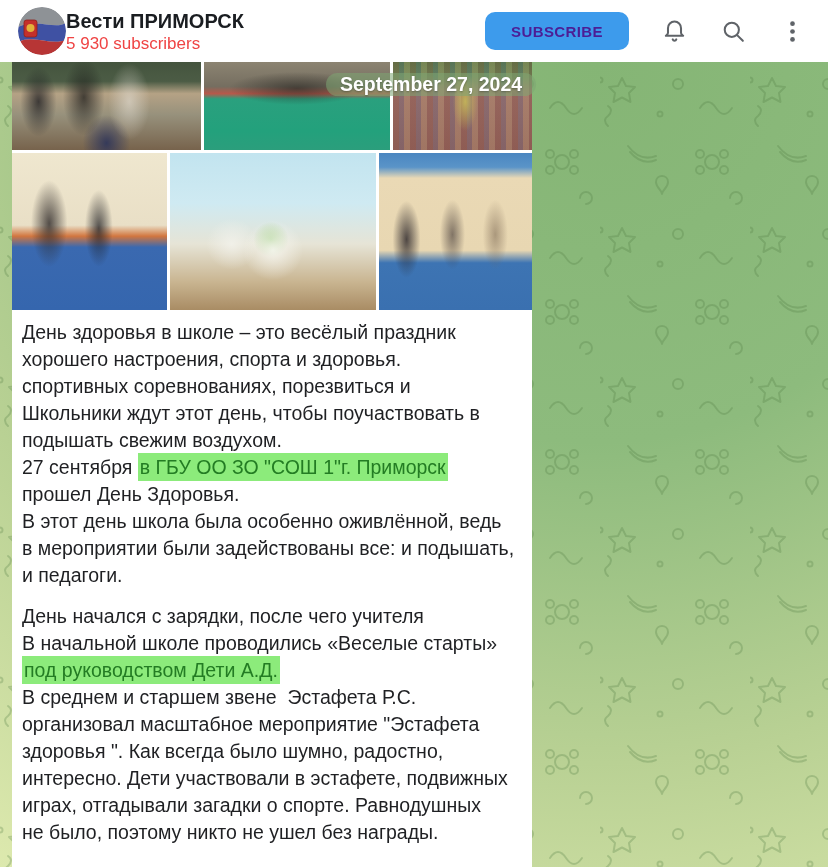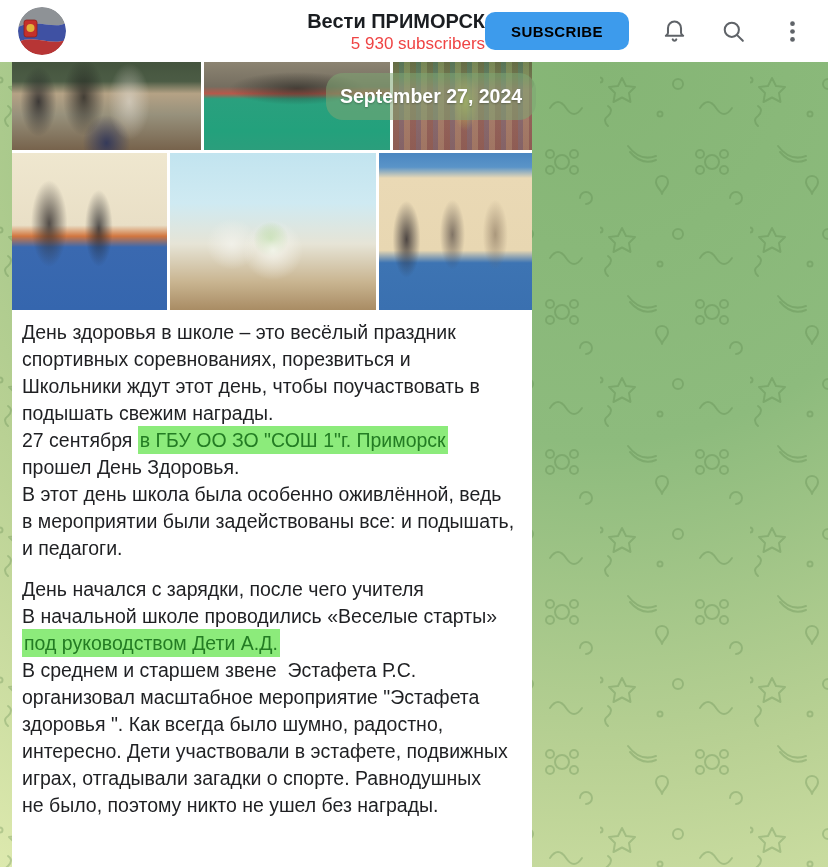--- a/index.html
+++ b/index.html
@@ -13,25 +13,25 @@
   }
   .chat-bg svg { position:absolute; left:0; top:0; }
 
   
   .header {
     position:absolute; left:0; top:0; width:828px; height:62px;
     background:#ffffff; display:flex; align-items:center;
     padding:0 22px 0 18px; z-index:5;
   }
   .avatar { width:48px; height:48px; border-radius:50%; overflow:hidden; flex:0 0 48px; cursor:pointer; }
-  .channel-info { flex:1 1 auto; min-width:0;text-align:right; }
+  .channel-info { flex:1 1 auto; min-width:0; }
   .channel-title { font-size:20px; font-weight:700; color:#1a1d21; line-height:24px; }
   .channel-subs  { font-size:17px; color:#ef4444; line-height:20px; margin-top:1px; }
   .subscribe-btn {
-    background:#3d9bec; color:#000000; border:none; border-radius:10px;
+    background:#3d9bec; color:#4c1d95; border:none; border-radius:10px;
     height:38px; padding:0 26px; font-size:15px; font-weight:600;
     letter-spacing:0.4px; font-family:"Liberation Sans",sans-serif; cursor:pointer;
   }
   .hdr-icon { width:28px; height:28px; margin-left:31px; cursor:pointer; display:flex; align-items:center; justify-content:center; }
 
   
   .message {
     position:absolute; left:12px; top:62px; width:520px; height:805px;
     background:#ffffff; z-index:2;
   }
@@ -65,21 +65,21 @@
   .p6 { width:153px; background:
         radial-gradient(ellipse 20px 55px at 18% 55%, rgba(40,35,40,.8), rgba(0,0,0,0) 70%),
         radial-gradient(ellipse 18px 50px at 48% 52%, rgba(60,50,50,.6), rgba(0,0,0,0) 70%),
         radial-gradient(ellipse 18px 50px at 76% 52%, rgba(120,100,80,.55), rgba(0,0,0,0) 70%),
         linear-gradient(180deg, #4a86c0 0%, #5a94c8 9%, #ead9b5 16%, #e8d7b2 62%, #3d74b3 70%, #3a70b0 100%); }
 
   
   .date-badge {
     position:absolute; left:326px; top:73px; z-index:4;
     background:rgba(125,165,115,0.55); border-radius:17px;
-    padding:12px 14px; color:#ffffff; font-size:19.5px; font-weight:700;
+    padding:0 14px; color:#ffffff; font-size:19.5px; font-weight:700;
     text-shadow:0 1px 2px rgba(0,0,0,0.28); white-space:nowrap; cursor:pointer;
   }
 
   
   .post-text { padding:9px 10px 0 10px; font-size:19.5px; line-height:27px; color:#1f2023; }
   .post-line { white-space:pre-wrap; }
   .post-line.blank { height:14px; }
   .hl { background:#8ceb7b; color:#237c23; padding:3px 2px 3px 2px; }
 
   .ico { stroke:#5f6368; fill:none; stroke-width:1.8; stroke-linecap:round; stroke-linejoin:round; }
@@ -165,23 +165,24 @@
       <div class="photo p3"></div>
     </div>
     <div class="photo-row row2">
       <div class="photo p4"></div>
       <div class="photo p5"></div>
       <div class="photo p6"></div>
     </div>
   </div>
   <div class="post-text">
       <div class="post-line"><span>День здоровья в школе – это весёлый праздник</span></div>
+      <div class="post-line"><span>хорошего настроения, спорта и здоровья.</span></div>
       <div class="post-line"><span>спортивных соревнованиях, порезвиться и</span></div>
       <div class="post-line"><span>Школьники ждут этот день, чтобы поучаствовать в</span></div>
-      <div class="post-line"><span>подышать свежим награды.</span></div>
+      <div class="post-line"><span>подышать свежим воздухом.</span></div>
       <div class="post-line"><span>27 сентября </span><span class="hl">в ГБУ ОО ЗО "СОШ 1"г. Приморск</span></div>
       <div class="post-line"><span>прошел День Здоровья.</span></div>
       <div class="post-line"><span>В этот день школа была особенно оживлённой, ведь</span></div>
       <div class="post-line"><span>в мероприятии были задействованы все: и подышать,</span></div>
       <div class="post-line"><span>и педагоги.</span></div>
       <div class="post-line blank"></div>
       <div class="post-line"><span>День начался с зарядки, после чего учителя</span></div>
       <div class="post-line"><span>В начальной школе проводились «Веселые старты»</span></div>
       <div class="post-line"><span class="hl">под руководством Дети А.Д.</span></div>
       <div class="post-line"><span>В среднем и старшем звене  Эстафета Р.С.</span></div>

